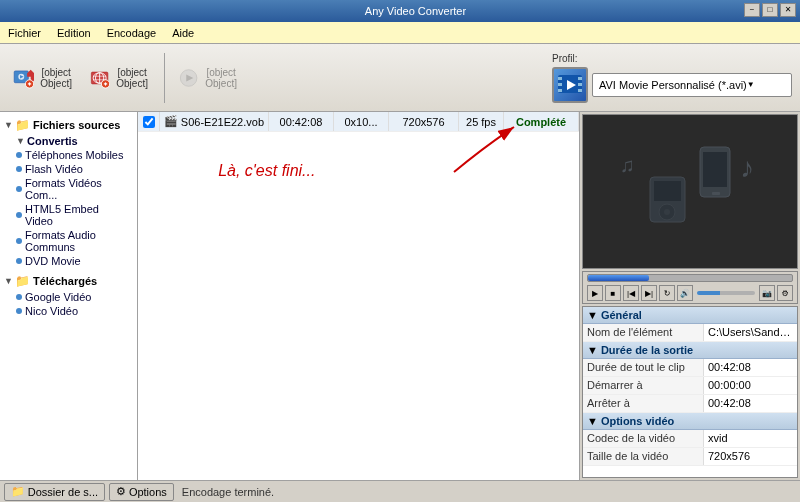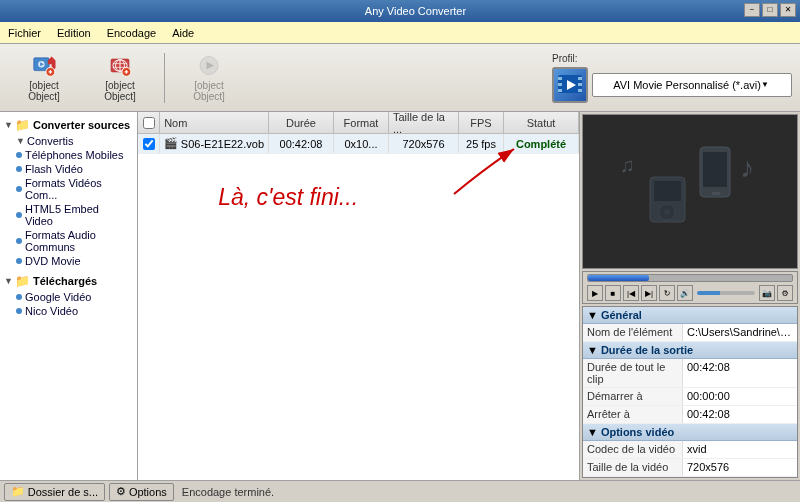--- a/index.html
+++ b/index.html
@@ -66,21 +66,21 @@
       background: linear-gradient(to bottom, #f0eeea, #ddd9d0);
       height: 68px;
       display: flex;
       align-items: center;
       padding: 4px 8px;
       border-bottom: 1px solid #a0a0a0;
       gap: 4px;
     }
     .tool-btn {
       display: flex;
-      flex-direction: column;
+      flex-direction: row;
       align-items: center;
       justify-content: center;
       width: 72px;
       height: 58px;
       cursor: pointer;
       padding: 4px;
       gap: 3px;
       border: 1px solid transparent;
       border-radius: 3px;
     }
@@ -131,21 +131,21 @@
       background: white;
       border: 1px solid #888;
       border-radius: 2px;
       padding: 3px 8px 3px 6px;
       font-size: 11px;
       width: 200px;
       position: relative;
       cursor: pointer;
       display: flex;
       align-items: center;
-      justify-content: center;
+      justify-content: flex-start;
       height: 24px;
     }
     .dropdown-arrow {
       font-size: 8px;
     }
 
     
     #main-content {
       display: flex;
       height: calc(502px - 22px - 22px - 68px - 22px);
@@ -256,21 +256,21 @@
       white-space: nowrap;
     }
     .cell-name { flex: 1; justify-content: flex-start; font-size: 11px; }
     .cell-status { color: #005500; font-weight: bold; }
 
     
     #annotation {
       position: absolute;
       top: 50px;
       left: 80px;
-      font-size: 23px;
+      font-size: 16px;
       color: #cc0000;
       font-style: italic;
       pointer-events: none;
     }
     #arrow-overlay {
       position: absolute;
       top: 10px;
       right: 50px;
       pointer-events: none;
     }
@@ -365,21 +365,21 @@
       align-items: center;
       gap: 3px;
       color: #000;
     }
     .prop-row {
       display: flex;
       border-bottom: 1px solid #eee;
       min-height: 18px;
     }
     .prop-label {
-      width: 100px;
+      width: 121px;
       padding: 2px 4px;
       color: #333;
       border-right: 1px solid #ddd;
       background: #f5f5f5;
       flex-shrink: 0;
     }
     .prop-value {
       padding: 2px 4px;
       color: #000;
       flex: 1;
@@ -502,25 +502,25 @@
   </div>
 </div>
 
 <div id="main-content">
 
   <div id="sidebar">
     <div class="sidebar-section">
       <div class="sidebar-header">
         <span class="expand-icon">▼</span>
         <span class="folder-icon">📁</span>
-        <span>Converter sources</span>
+        <span>Fichiers sources</span>
       </div>
       <div class="sidebar-item">
         <span class="expand-icon">▼</span>
-        <span style="font-weight:normal;">Convertis</span>
+        <span style="font-weight:bold;">Convertis</span>
       </div>
       <div class="sidebar-item">
         <span class="dot"></span>
         <span>Téléphones Mobiles</span>
       </div>
       <div class="sidebar-item">
         <span class="dot"></span>
         <span>Flash Vidéo</span>
       </div>
       <div class="sidebar-item">
@@ -552,31 +552,20 @@
       </div>
       <div class="sidebar-item">
         <span class="dot"></span>
         <span>Nico Vidéo</span>
       </div>
     </div>
   </div>
 
   <div id="file-list-area">
 
-    <div id="file-list-header">
-      <div class="col-header col-checkbox">
-        <input type="checkbox" style="width: 12px; height: 12px;">
-      </div>
-      <div class="col-header col-name">Nom</div>
-      <div class="col-header col-duration">Durée</div>
-      <div class="col-header col-format">Format</div>
-      <div class="col-header col-size">Taille de la ...</div>
-      <div class="col-header col-fps">FPS</div>
-      <div class="col-header col-status">Statut</div>
-    </div>
 
     <div id="file-list-body">
 
       <div class="file-row">
         <div class="cell col-checkbox">
           <input type="checkbox" checked="" style="width: 12px; height: 12px;">
         </div>
         <div class="cell cell-name col-name">
           <span style="color:#4488cc;margin-right:3px;">🎬</span>
           <span>S06-E21E22.vob</span>

